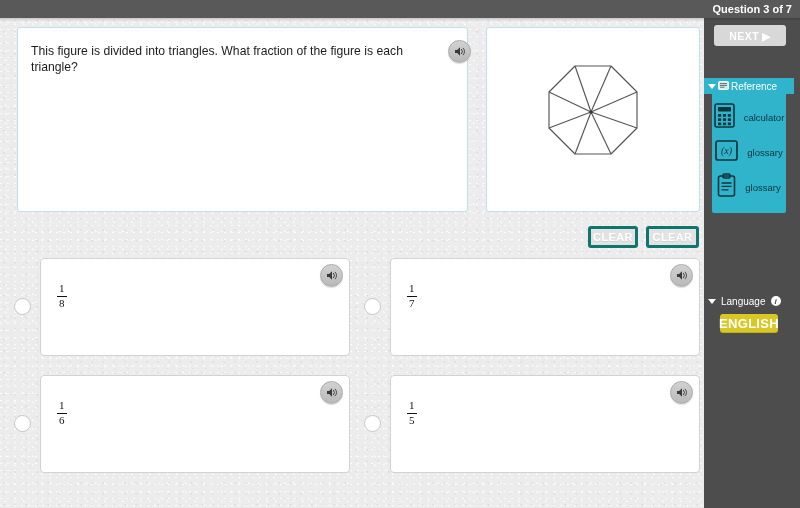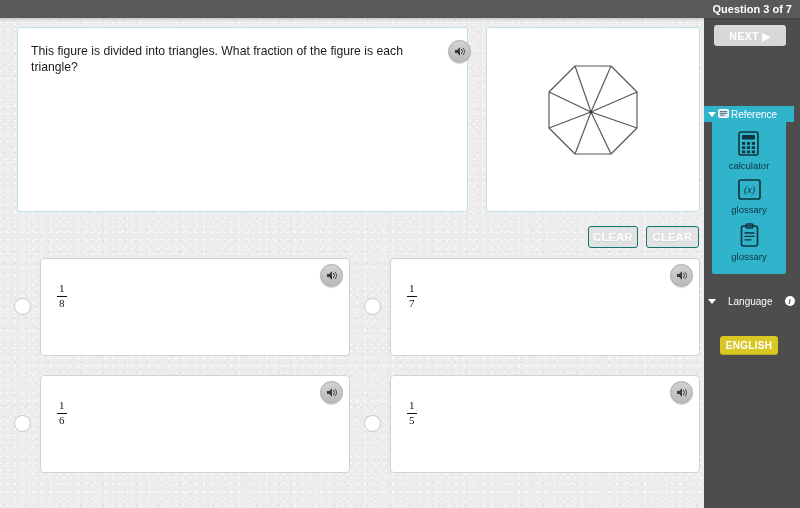--- a/index.html
+++ b/index.html
@@ -129,21 +129,21 @@
   .action-row {
     position: absolute;
     left: 588px; top: 208px;
     width: 115px; height: 24px;
   }
   .btn-flat {
     position: absolute;
     top: 0;
     height: 22px;
     background: #e2e2e2;
-    border: 1px solid #0f766e;
+    border: 3px solid #0f766e;
     border-radius: 3px;
     color: #ffffff;
     font-size: 11px;
     font-weight: bold;
     letter-spacing: .4px;
     display: flex;
     align-items: center;
     justify-content: center;
     box-sizing: border-box;
     text-shadow: 0 1px 0 rgba(0,0,0,.08);
@@ -257,39 +257,39 @@
     flex: none;
   }
   .panel-body {
     background: #2fb4cc;
     padding: 6px 0 9px;
     display: flex;
     flex-direction: column;
     align-items: center;
     gap: 2px;
   }
-  .panel-ref { top: 60px; margin-top: 28px; }
+  .panel-ref { top: 60px; }
   .panel-ref .panel-head { background: #2fb4cc; }
   .panel-ref .panel-body { width: 74px; margin-left: 8px; border-radius: 0 0 2px 2px; }
 
   .tool {
     display: flex;
-    flex-direction: column;
-    align-items: center;
-    gap: 0;
+    flex-direction: row;
+    align-items: center;
+    gap: 9px;
     padding: 3px 0;
     text-align: center;
   }
   .tool-label {
     font-size: 9.5px;
     color: #10343c;
   }
 
   .panel-lang { top: 275px; }
-  .panel-lang .panel-head { background: #4d4d4d; gap: 12px; }
+  .panel-lang .panel-head { background: #4d4d4d; gap: 5px; }
   .panel-lang .panel-body {
     background: #4d4d4d;
     width: 90px;
     margin-left: 0;
     padding-top: 5px;
   }
   .info-badge {
     width: 10px; height: 10px;
     border-radius: 50%;
     background: #ffffff;
@@ -300,28 +300,27 @@
     display: flex;
     align-items: center;
     justify-content: center;
     flex: none;
   }
   .lang-btn {
     width: 58px; height: 19px;
     background: #d9c723;
     border-radius: 3px;
     color: #ffffff;
-    font-size: 10px;
+    font-size: 13px;
     font-weight: bold;
     letter-spacing: .3px;
     display: flex;
     align-items: center;
     justify-content: center;
     box-shadow: inset 0 -1px 0 rgba(0,0,0,.12);
-    margin-top: 22px;
   }
 </style>
 </head>
 <body>
 
 <div class="page"></div>
 
 <div class="header">
   <div class="header-counter">Question 3 of 7</div>
 </div>

